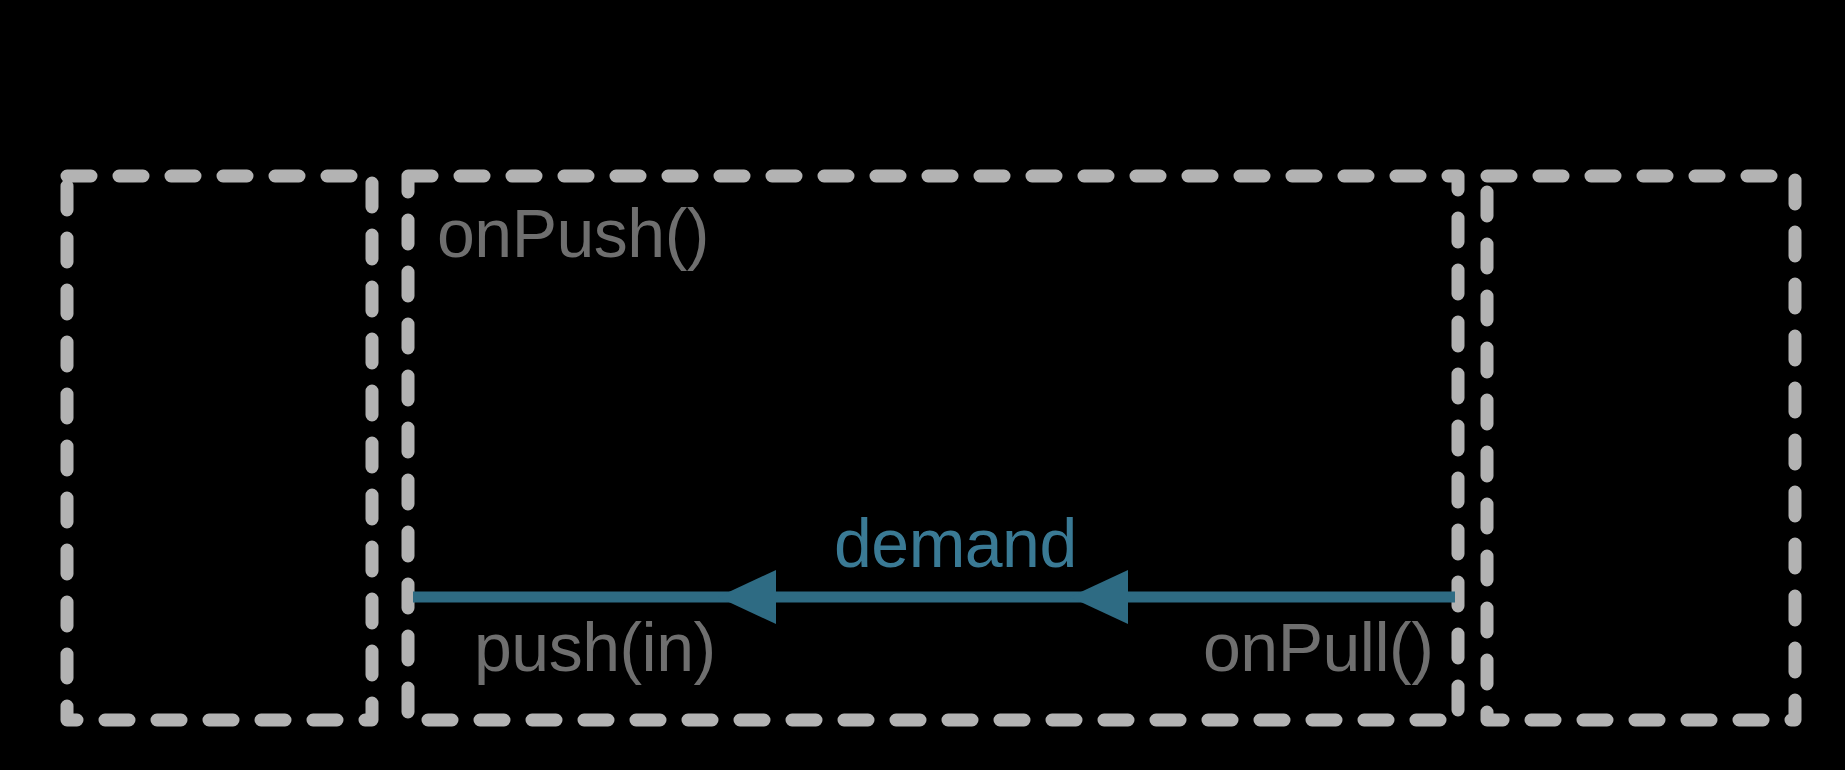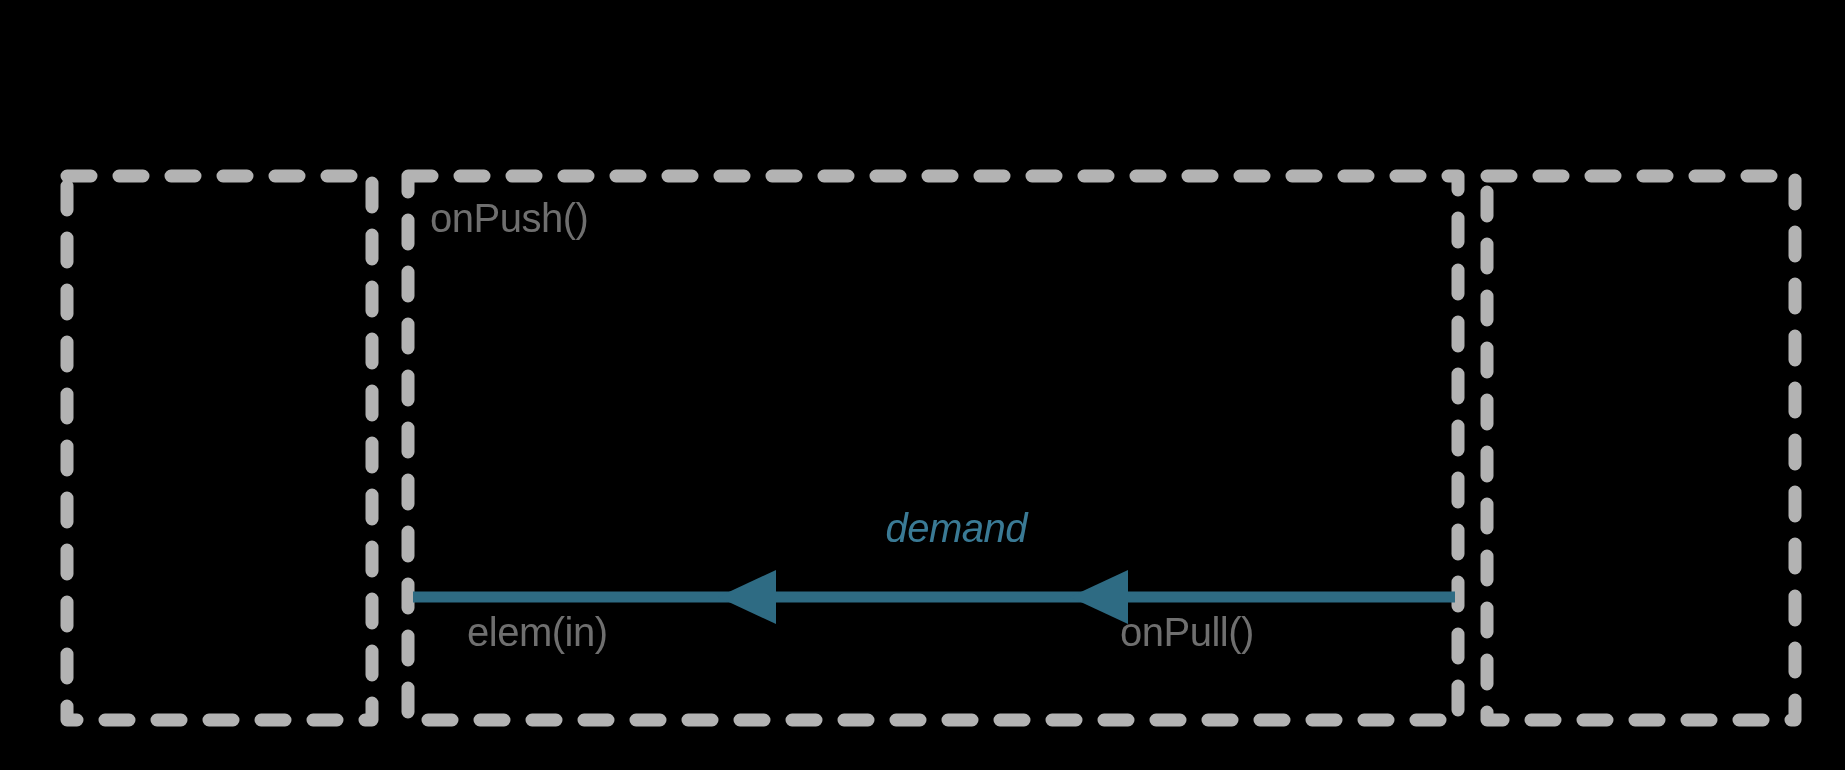--- a/index.html
+++ b/index.html
@@ -19,34 +19,35 @@
     width: 1845px;
     height: 770px;
   }
   .diagram-svg {
     position: absolute;
     left: 0;
     top: 0;
   }
   .label {
     position: absolute;
-    font-size: 40px;
+    font-size: 68px;
     line-height: 1.1;
     color: #6f6f6f;
     letter-spacing: -0.5px;
     white-space: nowrap;
+    margin-left: 7px;
   }
   .label.teal {
     color: #3a7a95;
   }
   .lbl-onpush   { left: 430px;  top: 196px; }
   .lbl-push     { right: 413px; top: 196px; }  
-  .lbl-demand   { left: 827px;  top: 506px; width: 200px; text-align: right; font-style: italic; }
+  .lbl-demand   { left: 827px;  top: 506px; width: 200px; text-align: right; }
   .lbl-pullin   { left: 467px;  top: 610px; }
-  .lbl-onpull   { left: 1120px; top: 610px; }
+  .lbl-onpull   { left: 1196px; top: 610px; }
 </style>
 </head>
 <body>
 
 <div class="stage-canvas">
 
   <svg class="diagram-svg" width="1845" height="770" viewBox="0 0 1845 770">
 
     <rect x="67" y="176" width="305" height="544" fill="none" stroke="#b3b3b3" stroke-width="13" stroke-dasharray="24 28" stroke-linecap="round" stroke-linejoin="round"></rect>
 
@@ -57,17 +58,17 @@
     <line x1="413" y1="597" x2="1455" y2="597" stroke="#2e6b83" stroke-width="11"></line>
     <polygon points="718,597 776,570 776,624" fill="#2e6b83"></polygon>
     <polygon points="1070,597 1128,570 1128,624" fill="#2e6b83"></polygon>
   </svg>
 
   <div class="label lbl-onpush">onPush()</div>
 
 
   <div class="label teal lbl-demand">demand</div>
 
-  <div class="label lbl-pullin">elem(in)</div>
+  <div class="label lbl-pullin">push(in)</div>
 
   <div class="label lbl-onpull">onPull()</div>
 
 </div>
 
 </body></html>

